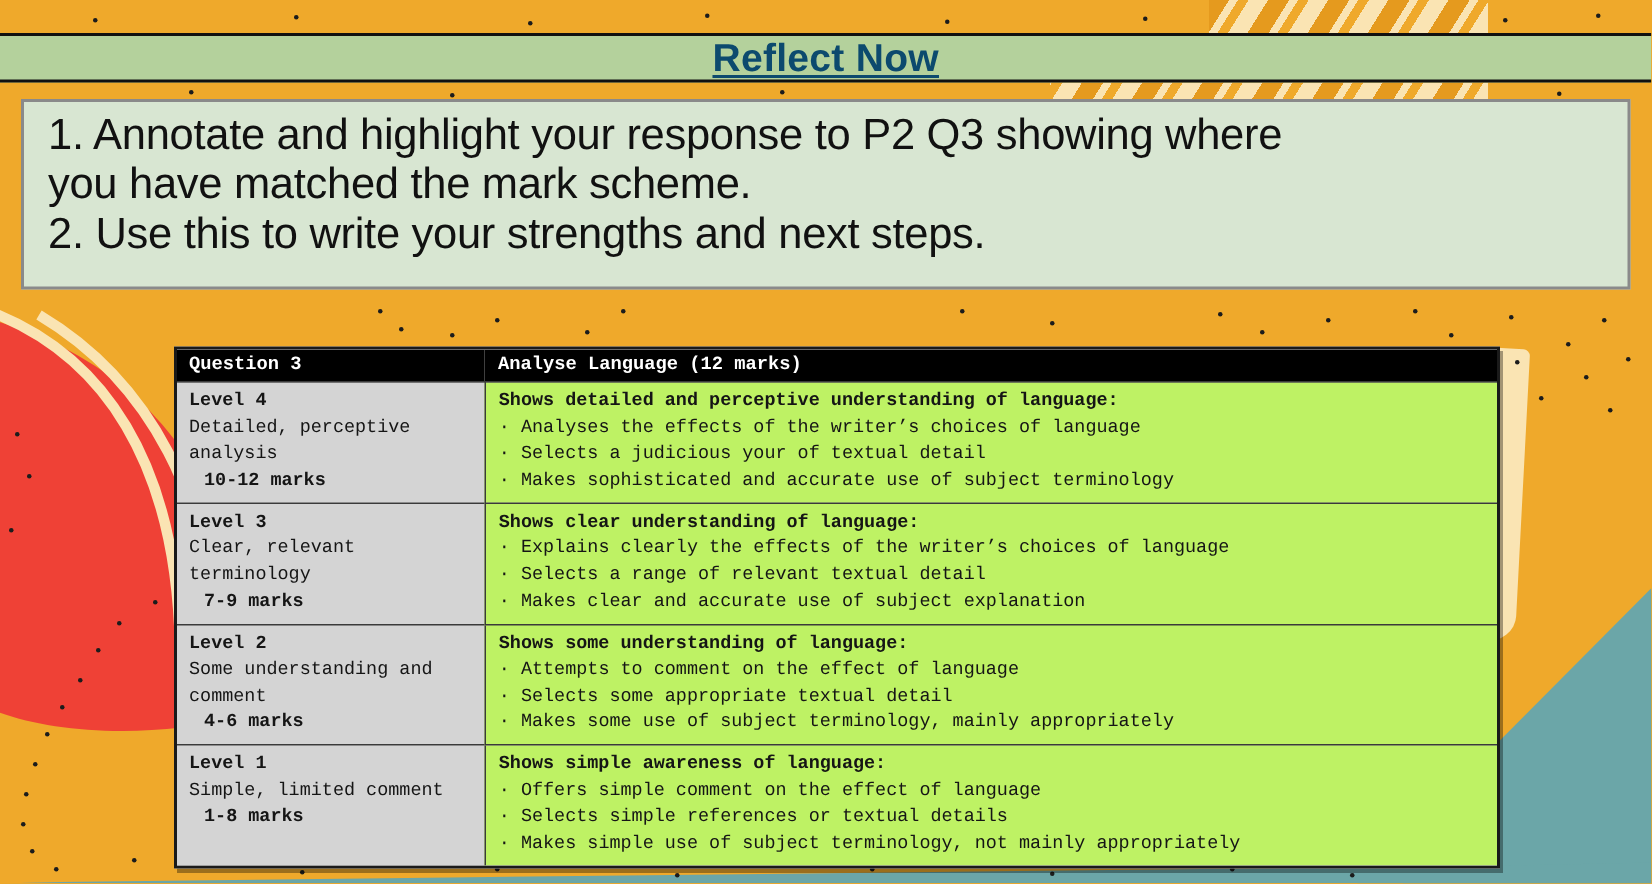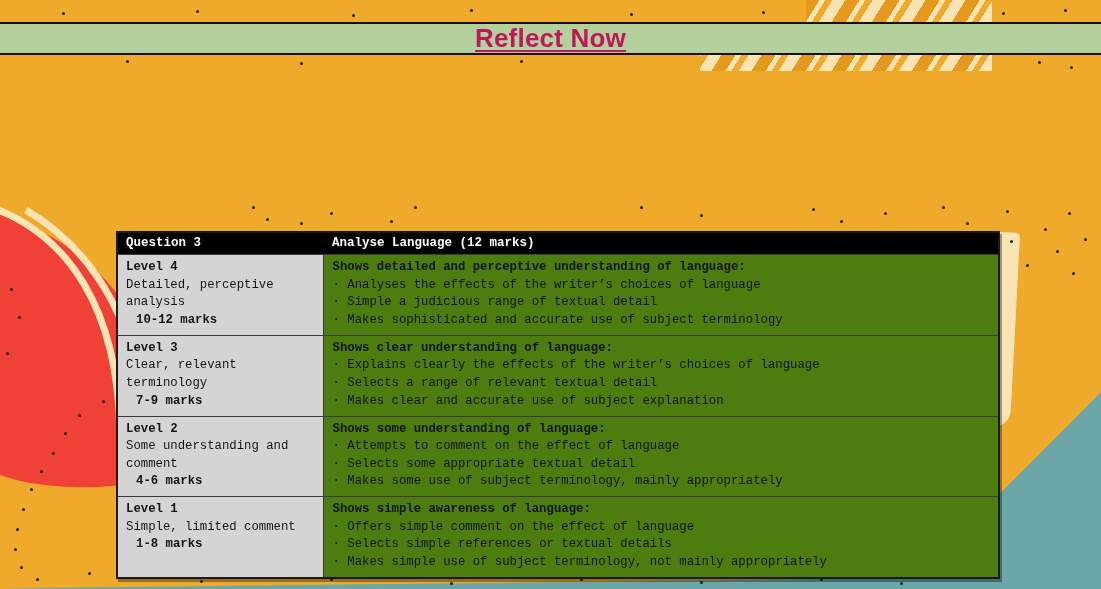--- a/index.html
+++ b/index.html
@@ -46,21 +46,21 @@
 
   
   .title-band {
     position:absolute; left:0; top:22px; width:1101px; height:33px;
     background:#B4D19C;
     border-top:2px solid #111; border-bottom:2px solid #111;
     display:flex; align-items:center; justify-content:center;
     z-index:6;
   }
   .title-text {
-    font-size:26px; font-weight:bold; color:#be185d;
+    font-size:26px; font-weight:bold; color:#0c4a6e;
     text-decoration:underline; text-underline-offset:3px;
     letter-spacing:.2px; white-space:nowrap;
     font-family:"Liberation Sans", sans-serif;
   }
 
   
   .instruction-box {
     position:absolute; left:14px; top:66px; width:1073px; height:127px;
     background:#D8E6D2; border:2px solid #8a8a8a;
     padding:6px 14px 0 16px; z-index:6;
@@ -85,21 +85,21 @@
     background:#000; color:#fff; font-weight:bold; font-size:12.5px;
     padding:3px 6px 4px 8px; border:none; vertical-align:middle;
   }
   .hdr td.h2 { padding-left:9px; }
   td.lvl {
     background:#D4D4D4; vertical-align:top; padding:4px 6px 5px 8px;
     border-right:1px solid #3a3a3a; border-top:1px solid #3a3a3a;
     font-size:12.3px; line-height:17.6px; color:#151515;
   }
   td.desc {
-    background:#4d7c0f; vertical-align:top; padding:4px 6px 5px 9px;
+    background:#bef264; vertical-align:top; padding:4px 6px 5px 9px;
     border-top:1px solid #3a3a3a;
     font-size:12.3px; line-height:17.6px; color:#151515;
   }
   .lvl .name  { font-weight:bold; display:block; }
   .lvl .sub   { display:block; font-weight:400; }
   .lvl .marks { font-weight:bold; display:block;margin-left:10px; }
   .desc .lead { font-weight:bold; display:block; }
   .desc .bullet { display:block; }
   .desc .bullet:before { content:"\00B7\00A0"; }
 </style>
@@ -192,20 +192,25 @@
     <span class="dot" style="left:580px;top:578px"></span>
     <span class="dot" style="left:700px;top:581px"></span>
     <span class="dot" style="left:820px;top:578px"></span>
     <span class="dot" style="left:900px;top:582px"></span>
   </div>
 
   <div class="title-band">
     <span class="title-text">Reflect Now</span>
   </div>
 
+  <div class="instruction-box">
+    <div class="instr-line">1. Annotate and highlight your response to P2 Q3 showing where</div>
+    <div class="instr-line">you have matched the mark scheme.</div>
+    <div class="instr-line">2. Use this to write your strengths and next steps.</div>
+  </div>
 
   <div class="table-wrap">
     <table class="ms">
       <colgroup>
           <col class="c1">
           <col>
         </colgroup>
       <tbody>
         <tr class="hdr">
           <td class="h1">Question 3</td>
@@ -214,21 +219,21 @@
 
         <tr>
           <td class="lvl">
             <span class="name">Level 4</span>
             <span class="sub">Detailed, perceptive analysis</span>
             <span class="marks">10-12 marks</span>
           </td>
           <td class="desc">
             <span class="lead">Shows detailed and perceptive understanding of language:</span>
             <span class="bullet">Analyses the effects of the writer’s choices of language</span>
-            <span class="bullet">Simple a judicious range of textual detail</span>
+            <span class="bullet">Selects a judicious your of textual detail</span>
             <span class="bullet">Makes sophisticated and accurate use of subject terminology</span>
           </td>
         </tr>
 
         <tr>
           <td class="lvl">
             <span class="name">Level 3</span>
             <span class="sub">Clear, relevant terminology</span>
             <span class="marks">7-9 marks</span>
           </td>

